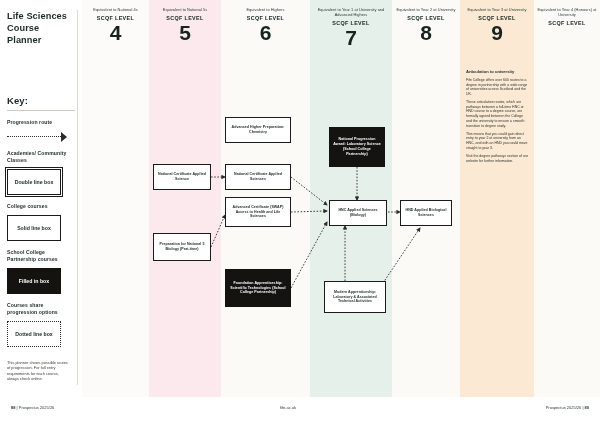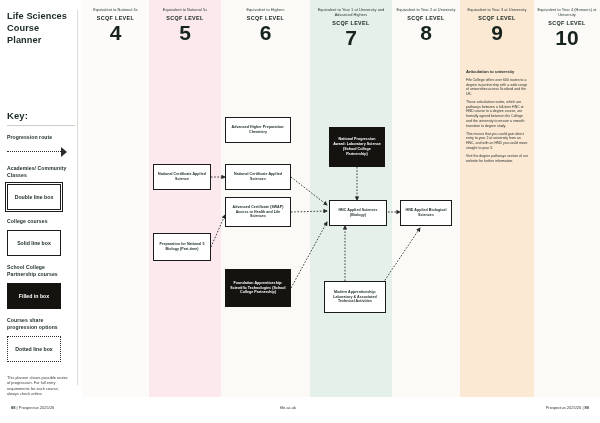--- a/index.html
+++ b/index.html
@@ -22,21 +22,21 @@
   .band-l5  { left: 149px; width: 72px; background: #fbe9ee; }
   .band-l6  { left: 221px; width: 89px; background: #fbfaf7; }
   .band-l7  { left: 310px; width: 82px; background: #e4f0e9; }
   .band-l8  { left: 392px; width: 68px; background: #fbfaf7; }
   .band-l9  { left: 460px; width: 74px; background: #fbe9d4; }
   .band-l10 { left: 534px; width: 66px; background: #fbfaf7; }
 
   
   .sidebar { position: absolute; left: 0; top: 0; width: 82px; height: 397px; padding: 10px 7px 0 7px; }
   .sb-title { font-size: 9.2px; font-weight: bold; line-height: 12px; letter-spacing: .1px; }
-  .key-head { font-size: 9.5px; font-weight: bold; margin-top: 64px; letter-spacing: .1px; }
+  .key-head { font-size: 9.5px; font-weight: bold; margin-top: 49px; letter-spacing: .1px; }
   .key-rule { border-top: 1px solid #cfcdc6; margin-top: 4px; }
   .key-block { margin-top: 8px; }
   .key-label { font-size: 5.1px; font-weight: bold; line-height: 7px; letter-spacing: .08px; }
 
   
   .route-sample { position: relative; height: 10px; margin-top: 6px; }
   .route-sample .dots {
     position: absolute; left: 0; top: 4px; width: 54px;
     border-top: 1.4px dotted #2b2b2b;
   }
@@ -174,21 +174,20 @@
     <div class="ch-num">8</div>
   </div>
   <div class="colhead" style="left:462px; width:70px;">
     <div class="ch-sub">Equivalent to Year 3 at University</div>
     <div class="ch-scqf">SCQF LEVEL</div>
     <div class="ch-num">9</div>
   </div>
   <div class="colhead" style="left:536px; width:62px;">
     <div class="ch-sub">Equivalent to Year 4 (Honours) at University</div>
     <div class="ch-scqf">SCQF LEVEL</div>
-    <div class="ch-num">10</div>
   </div>
 
   <svg id="wires">
     <defs>
       <marker id="ah" markerWidth="5" markerHeight="5" refX="4" refY="2.5" orient="auto">
         <path d="M0,0 L5,2.5 L0,5 z" fill="#2b2b2b"></path>
       </marker>
     </defs>
 
     <line x1="211" y1="177" x2="225" y2="177" stroke="#2b2b2b" stroke-width="0.9" stroke-dasharray="1.6 1.6" marker-end="url(#ah)"></line>

